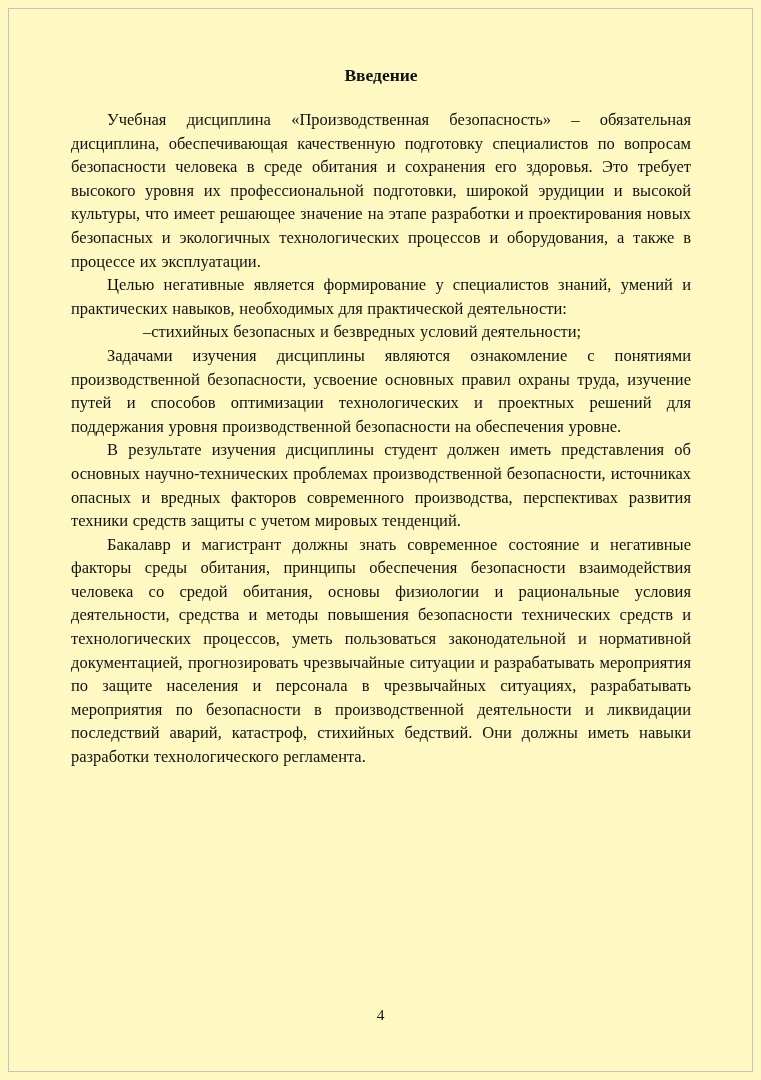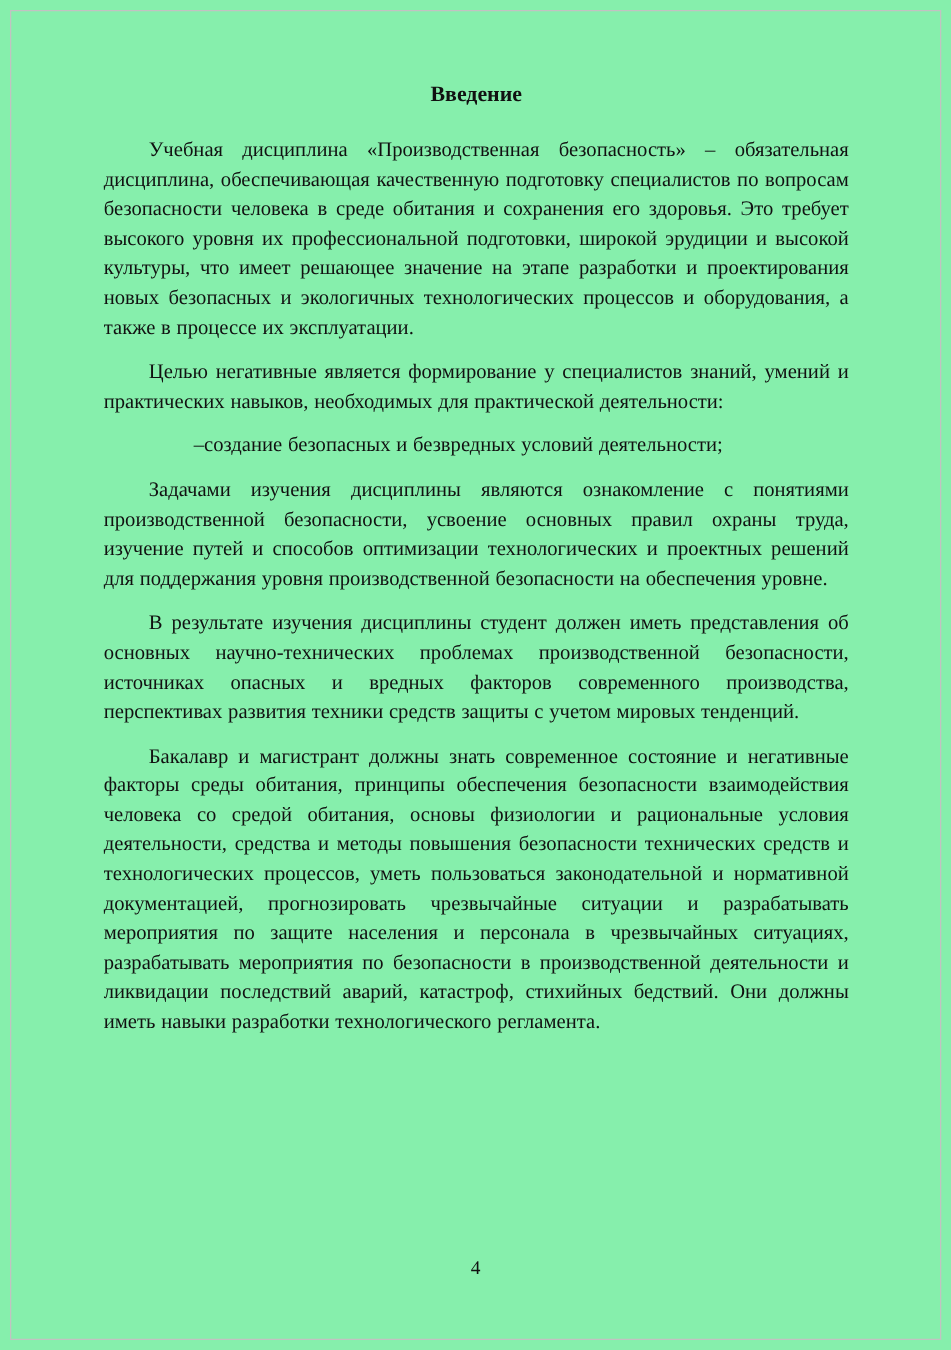--- a/index.html
+++ b/index.html
@@ -11,21 +11,21 @@
     height: 1080px;
     background: #ffffff;
     position: relative;
     overflow: hidden;
     font-family: "Liberation Serif", "DejaVu Serif", serif;
     color: #111111;
   }
   .page {
     position: absolute;
     inset: 0;
-    background: #86efac;
+    background: #fef9c3;
     text-decoration: underline;
   }
   .page-border {
     position: absolute;
     inset: 8px;
     border: 1px solid #c2c2c2;
     pointer-events: none;
   }
   .content {
     position: absolute;
@@ -34,21 +34,21 @@
     top: 63px;
   }
   .doc-title {
     margin: 0 0 21px 0;
     text-align: center;
     font-size: 17.5px;
     font-weight: bold;
     line-height: 24px;
   }
   p.para {
-    margin: 12px;
+    margin: 0;
     font-size: 16.5px;
     line-height: 23.6px;
     text-align: justify;
     text-indent: 36px;
     word-spacing: 0.5px;
   }
   p.justify-last {
     text-align-last: justify;
   }
   .marker {
@@ -70,21 +70,21 @@
 
 <div class="page">
   <div class="page-border"></div>
 
   <div class="content">
     <h1 class="doc-title">Введение</h1>
 
     <p class="para">Учебная дисциплина «Производственная безопасность» – обязательная дисциплина, обеспечивающая качественную подготовку специалистов по вопросам безопасности человека в среде обитания и сохранения его здоровья. Это требует высокого уровня их профессиональной подготовки, широкой эрудиции и высокой культуры, что имеет решающее значение на этапе разработки и проектирования новых безопасных и экологичных технологических процессов и оборудования, а также в процессе их эксплуатации.</p>
     <p class="para">Целью негативные является формирование у специалистов знаний, умений и практических навыков, необходимых для практической деятельности:</p>
 
-    <p class="para list-item"><span class="marker">–</span><span>создание безопасных и безвредных условий деятельности;</span></p>
+    <p class="para list-item"><span class="marker">–</span><span>стихийных безопасных и безвредных условий деятельности;</span></p>
 
     <p class="para">Задачами изучения дисциплины являются ознакомление с понятиями производственной безопасности, усвоение основных правил охраны труда, изучение путей и способов оптимизации технологических и проектных решений для поддержания уровня производственной безопасности на обеспечения уровне.</p>
     <p class="para">В результате изучения дисциплины студент должен иметь представления об основных научно-технических проблемах производственной безопасности, источниках опасных и вредных факторов современного производства, перспективах развития техники средств защиты с учетом мировых тенденций.</p>
     <p class="para">Бакалавр и магистрант должны знать современное состояние и негативные факторы среды обитания, принципы обеспечения безопасности взаимодействия человека со средой обитания, основы физиологии и рациональные условия деятельности, средства и методы повышения безопасности технических средств и технологических процессов, уметь пользоваться законодательной и нормативной документацией, прогнозировать чрезвычайные ситуации и разрабатывать мероприятия по защите населения и персонала в чрезвычайных ситуациях, разрабатывать мероприятия по безопасности в производственной деятельности и ликвидации последствий аварий, катастроф, стихийных бедствий. Они должны иметь навыки разработки технологического регламента.</p>
   </div>
 
   <div class="page-number">4</div>
 </div>
 
 </body></html>

